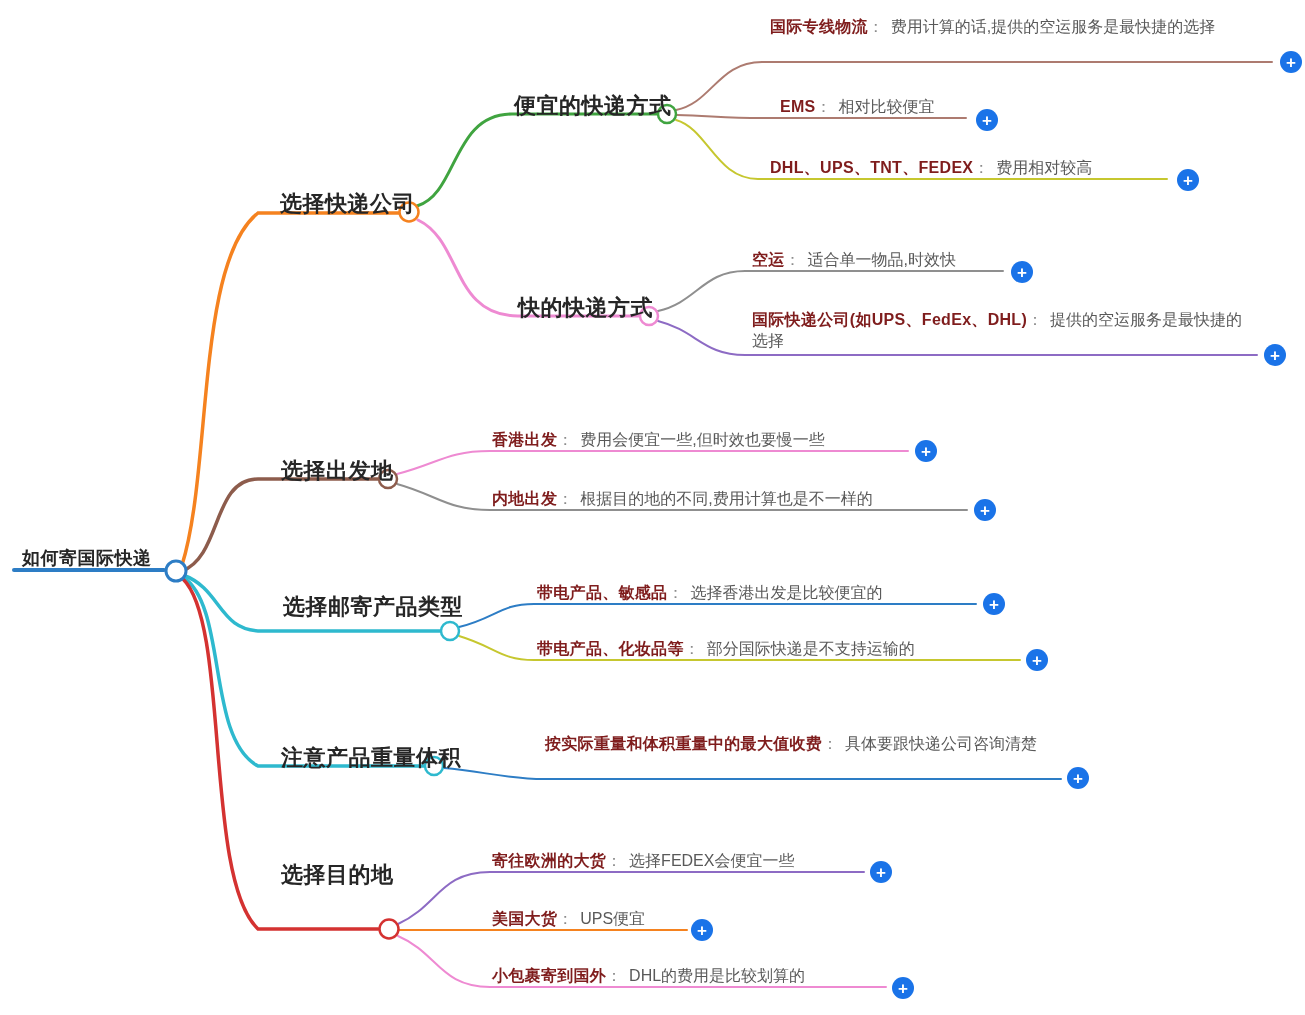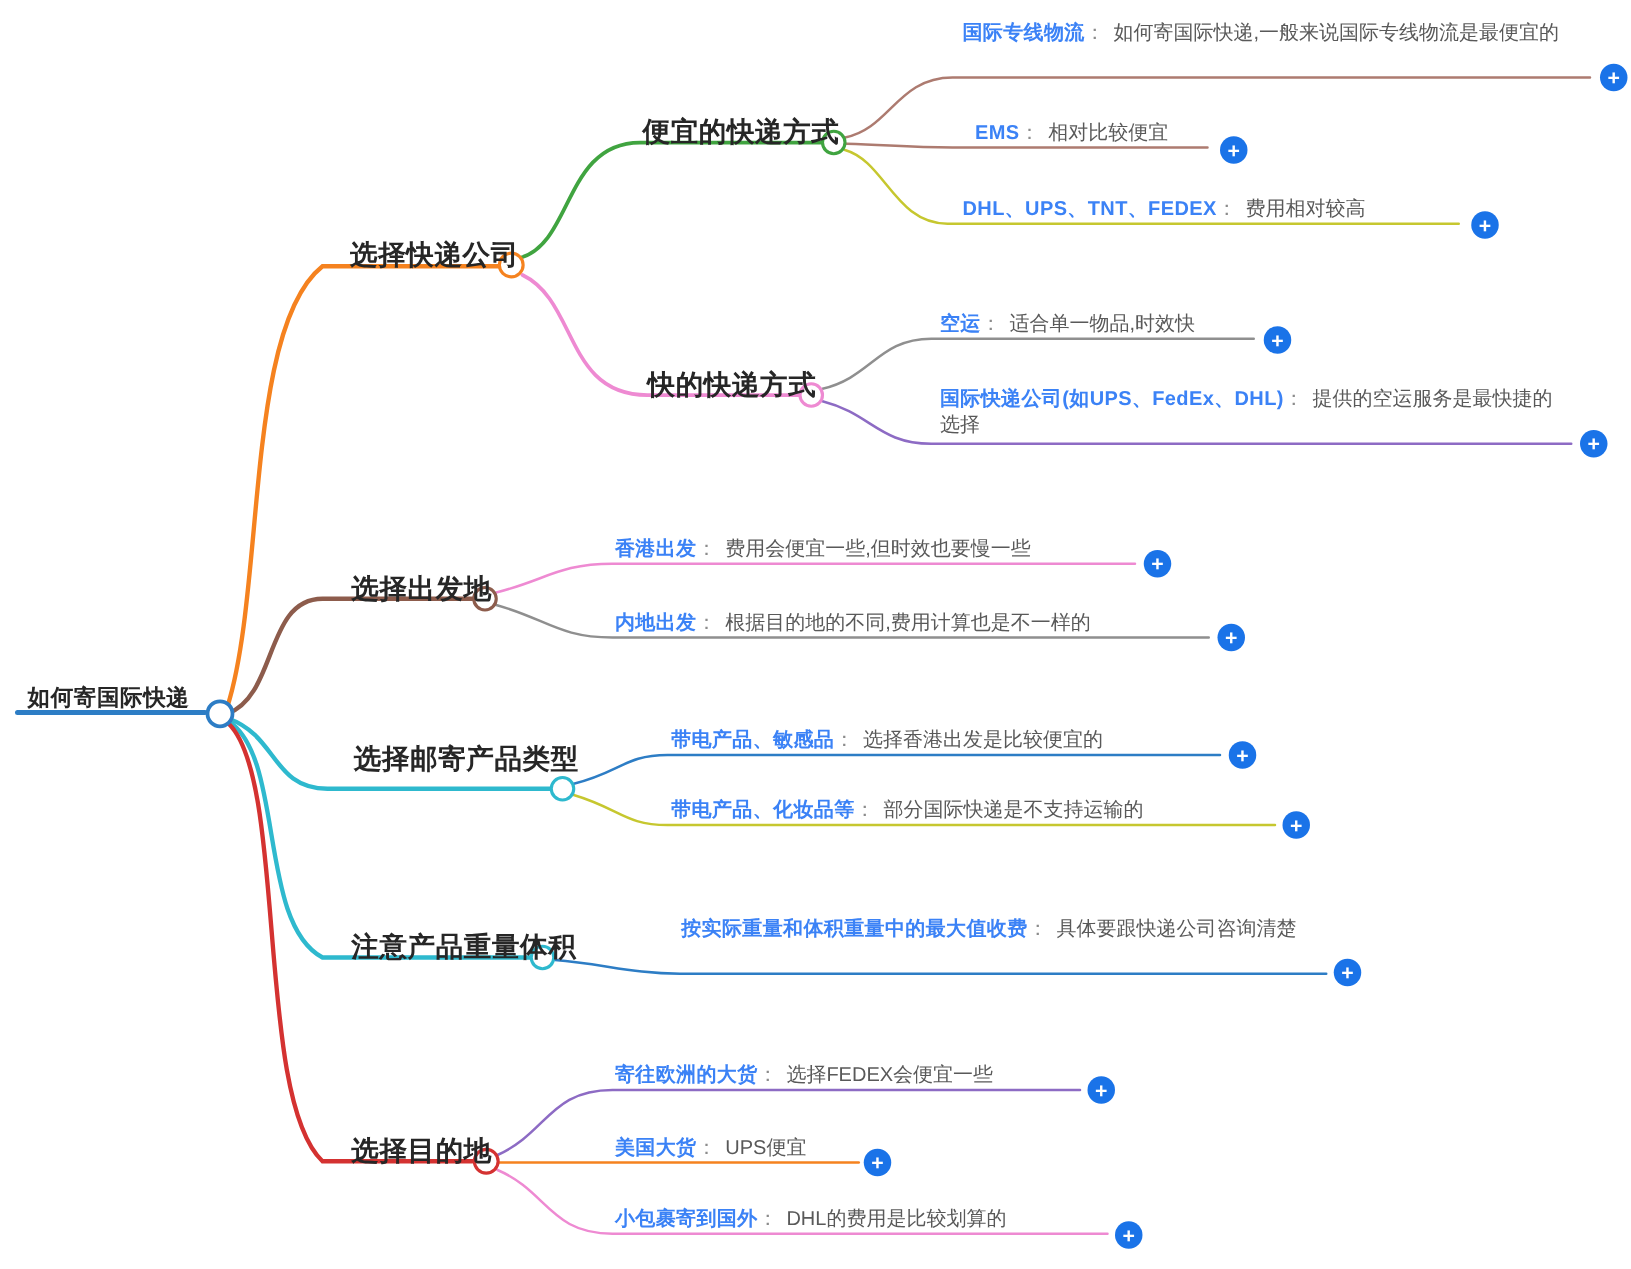--- a/index.html
+++ b/index.html
@@ -11,21 +11,21 @@
   svg.edges path{fill:none;stroke-linecap:round;}
   svg.edges circle{fill:#ffffff;}
   .blabel{
     position:absolute;font-size:22px;font-weight:bold;color:#262626;
     white-space:nowrap;letter-spacing:0.5px;
   }
   .root-label{font-size:18px;}
   .leaf{
     position:absolute;font-size:16px;line-height:21px;color:#595959;
   }
-  .leaf .head{font-weight:bold;color:#3b82f6;letter-spacing:0.3px;}
+  .leaf .head{font-weight:bold;color:#7f1d1d;letter-spacing:0.3px;}
   .leaf .sep{color:#8c8c8c;margin-right:7px;}
   .nowrap{white-space:nowrap;}
   .plus{
     position:absolute;width:22px;height:22px;border-radius:50%;
     color:#ffffff;display:flex;align-items:center;justify-content:center;
     font-size:17px;font-weight:bold;line-height:1;transform:translate(-50%,-50%);
     cursor:pointer;user-select:none;
   }
 </style>
 </head>
@@ -76,24 +76,24 @@
   </svg>
 
   <div class="blabel root-label" style="left:22px;top:546px;">如何寄国际快递</div>
 
   <div class="blabel" style="left:280px;top:189px;">选择快递公司</div>
   <div class="blabel" style="left:514px;top:91px;">便宜的快递方式</div>
   <div class="blabel" style="left:518px;top:293px;">快的快递方式</div>
   <div class="blabel" style="left:281px;top:456px;">选择出发地</div>
   <div class="blabel" style="left:283px;top:592px;">选择邮寄产品类型</div>
   <div class="blabel" style="left:281px;top:743px;">注意产品重量体积</div>
-  <div class="blabel" style="left:281px;top:906px;text-align:right;">选择目的地</div>
+  <div class="blabel" style="left:281px;top:860px;text-align:right;">选择目的地</div>
 
   <div class="leaf" style="left:770px;top:16px;width:492px;">
-    <span class="head">国际专线物流</span><span class="sep">：</span><span class="desc">如何寄国际快递,一般来说国际专线物流是最便宜的</span>
+    <span class="head">国际专线物流</span><span class="sep">：</span><span class="desc">费用计算的话,提供的空运服务是最快捷的选择</span>
   </div>
   <div class="leaf nowrap" style="left:780px;top:96px;">
     <span class="head">EMS</span><span class="sep">：</span><span class="desc">相对比较便宜</span>
   </div>
   <div class="leaf nowrap" style="left:770px;top:157px;">
     <span class="head">DHL、UPS、TNT、FEDEX</span><span class="sep">：</span><span class="desc">费用相对较高</span>
   </div>
 
   <div class="leaf nowrap" style="left:752px;top:249px;">
     <span class="head">空运</span><span class="sep">：</span><span class="desc">适合单一物品,时效快</span>

